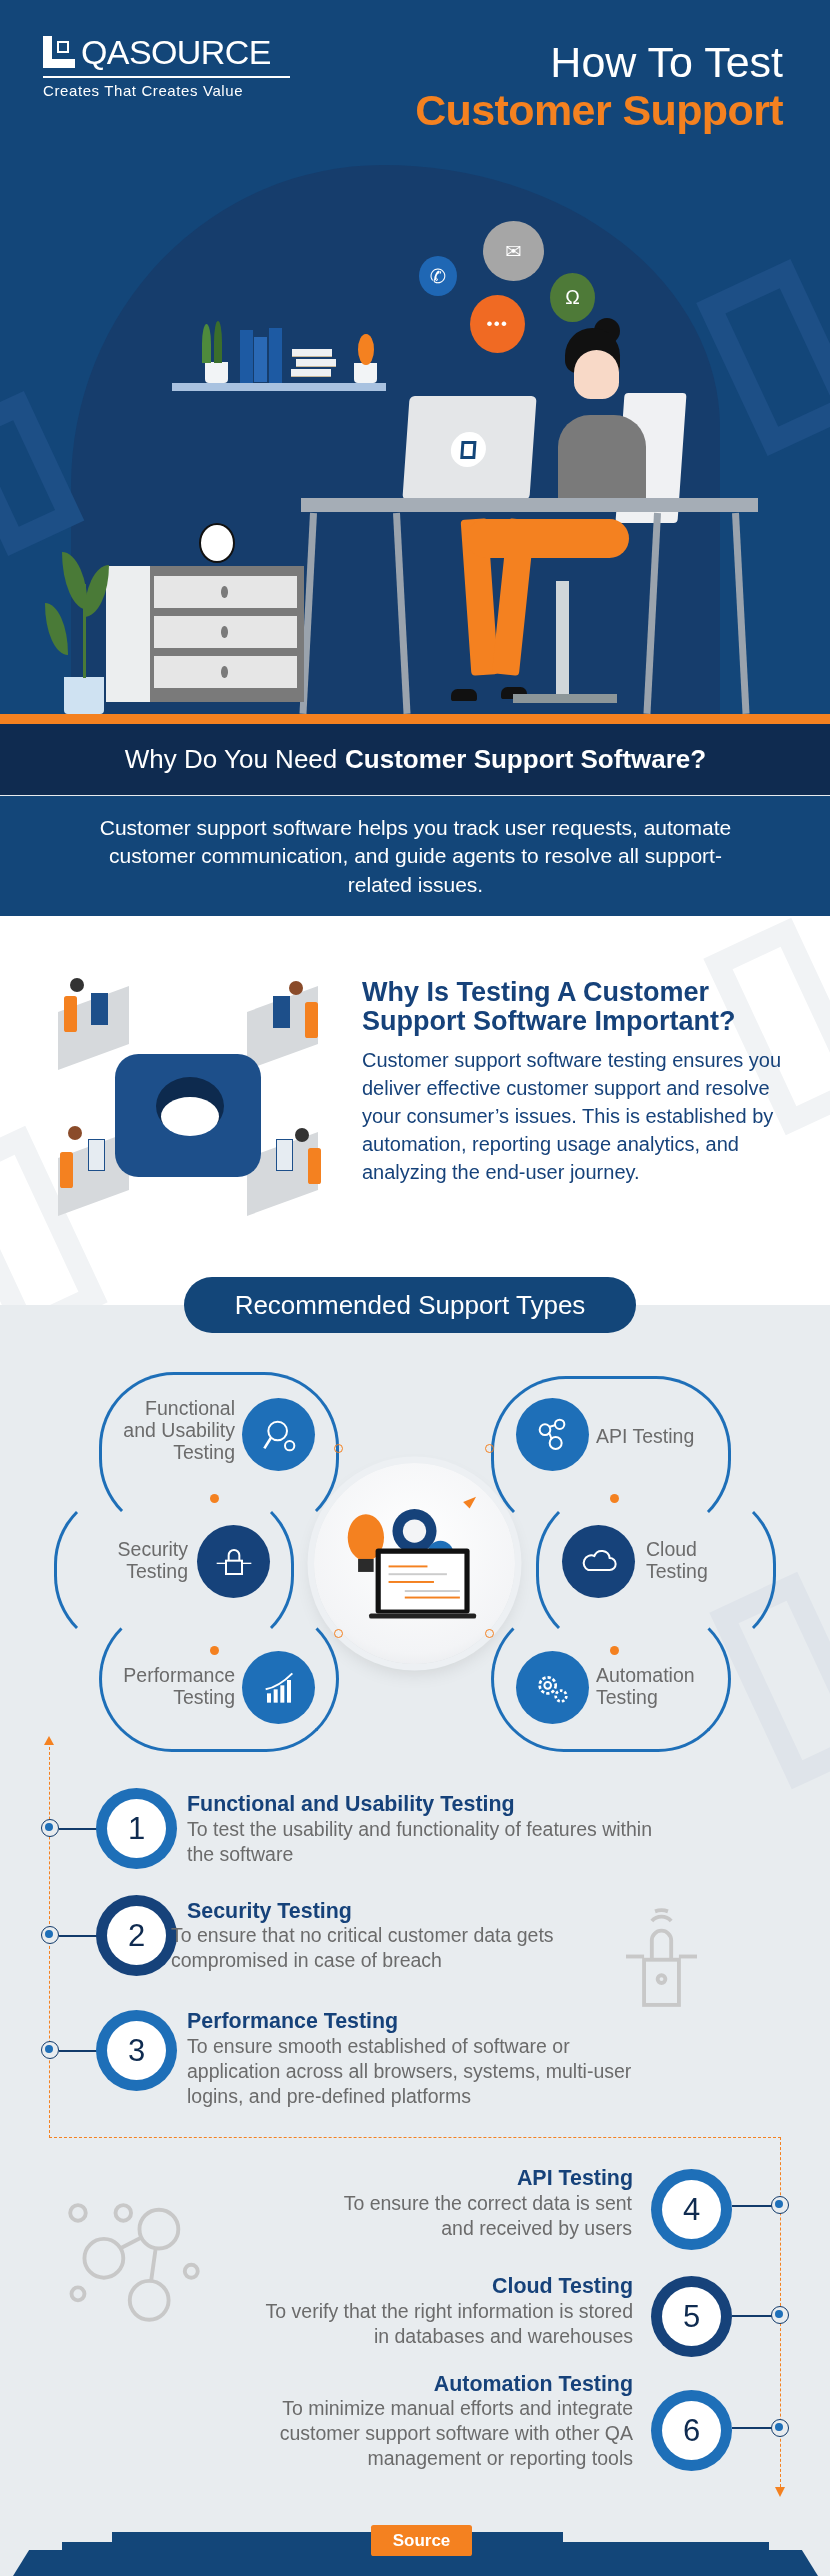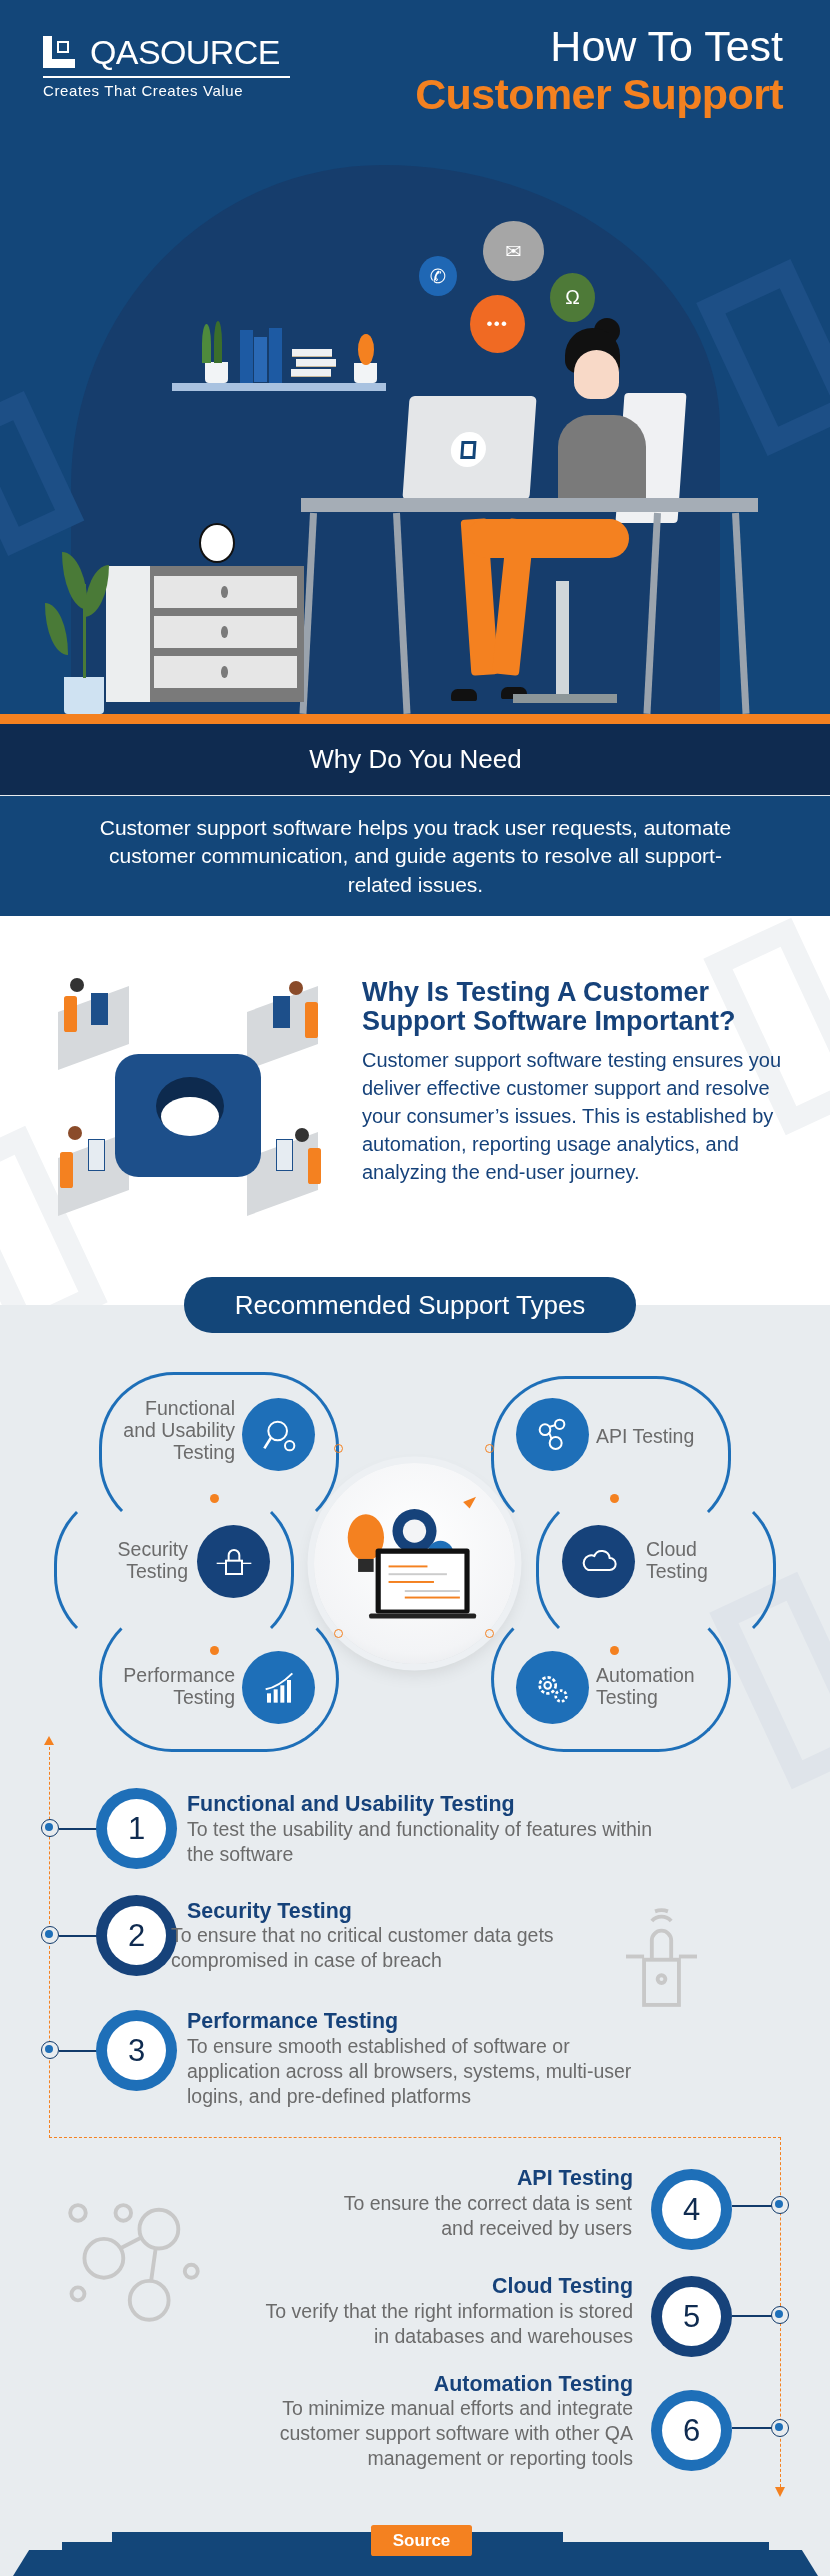--- a/index.html
+++ b/index.html
@@ -2,28 +2,28 @@
 <html style="font-size:10.4px"><head>
 <meta charset="utf-8">
 <style>
   *{box-sizing:border-box;margin:0;padding:0}
   body{width:831px;height:2576px;font-family:"Liberation Sans",sans-serif;background:#e8ecef;position:relative;overflow:hidden}
   .abs{position:absolute}
   
   .hero{position:absolute;left:0;top:0;width:831px;height:714px;background:#134679;overflow:hidden}
   .hero-blob{position:absolute;left:71px;top:165px;width:649px;height:584px;border-radius:48% 52% 0 0/55% 45% 0 0;background:#163d6c}
   .logo{position:absolute;left:43px;top:36px;width:247px}
-  .logo-row{display:flex;align-items:center;gap:15px}
+  .logo-row{display:flex;align-items:center;gap:6px}
   .logo-mark{width:32px;height:32px;background:#fff;position:relative}
   .logo-mark::before{content:"";position:absolute;left:9px;top:0;width:23.4px;height:23.4px;background:#134679}
   .logo-mark::after{content:"";position:absolute;left:14.3px;top:5.2px;width:11.7px;height:11.7px;border:2.6px solid #fff;box-sizing:border-box}
   .logo-word{color:#fff;font-size:34px;letter-spacing:-0.6px;line-height:32px}
   .logo-line{height:1.9px;background:#fff;margin:7.8px 0 3.9px}
   .logo-tag{color:#fff;font-size:15px;letter-spacing:0.6px}
-  .title{position:absolute;right:48px;top:22px;text-align:right;line-height:1.12}
+  .title{position:absolute;right:48px;top:38px;text-align:right;line-height:1.12}
   .t1{color:#fff;font-size:43px;font-weight:400}
   .t2{color:#f48120;font-size:43px;font-weight:700;letter-spacing:-0.6px}
   .t3{color:#fff;font-size:43px;font-weight:700}
   
   .shelf{position:absolute;left:172px;top:383px;width:214px;height:7.8px;background:#a9c2e0}
   .book{position:absolute;background:#1d5aa3}
   .pot{position:absolute;background:#f2f4f6;border-radius:0 0 3.9px 3.9px}
   .bubble{position:absolute;border-radius:50%;display:flex;align-items:center;justify-content:center;color:#fff;font-size:19.5px}
   .desk-top{position:absolute;left:301px;top:498px;width:457px;height:14.3px;background:#a5adb6}
   .desk-leg{position:absolute;width:6.5px;background:#9aa3ad;transform-origin:top}
@@ -161,20 +161,21 @@
   <div class="leaf" style="left:62px;top:552px;width:26px;height:58px"></div>
   <div class="leaf" style="left:84px;top:565px;width:25px;height:52px;transform:scaleX(-1)"></div>
   <div class="leaf" style="left:45px;top:603px;width:23.4px;height:52px"></div>
   <div class="abs" style="left:83px;top:584px;width:2.6px;height:94px;background:#4a7a37"></div>
 </div>
 
 <div class="orange-bar"></div>
 
 <div class="why-band">
   <span>Why Do You Need</span>
+  <b>Customer Support Software?</b>
 </div>
 <div class="desc-band">
   <span>Customer support software helps you track user requests, automate customer communication, and guide agents to resolve all support-related issues.</span>
 </div>
 
 <div class="white-sec">
   <div class="wm" style="left:740px;top:13px;width:97px;height:195px"></div>
   <div class="wm" style="left:-26px;top:221px;width:97px;height:195px"></div>
 </div>
 

